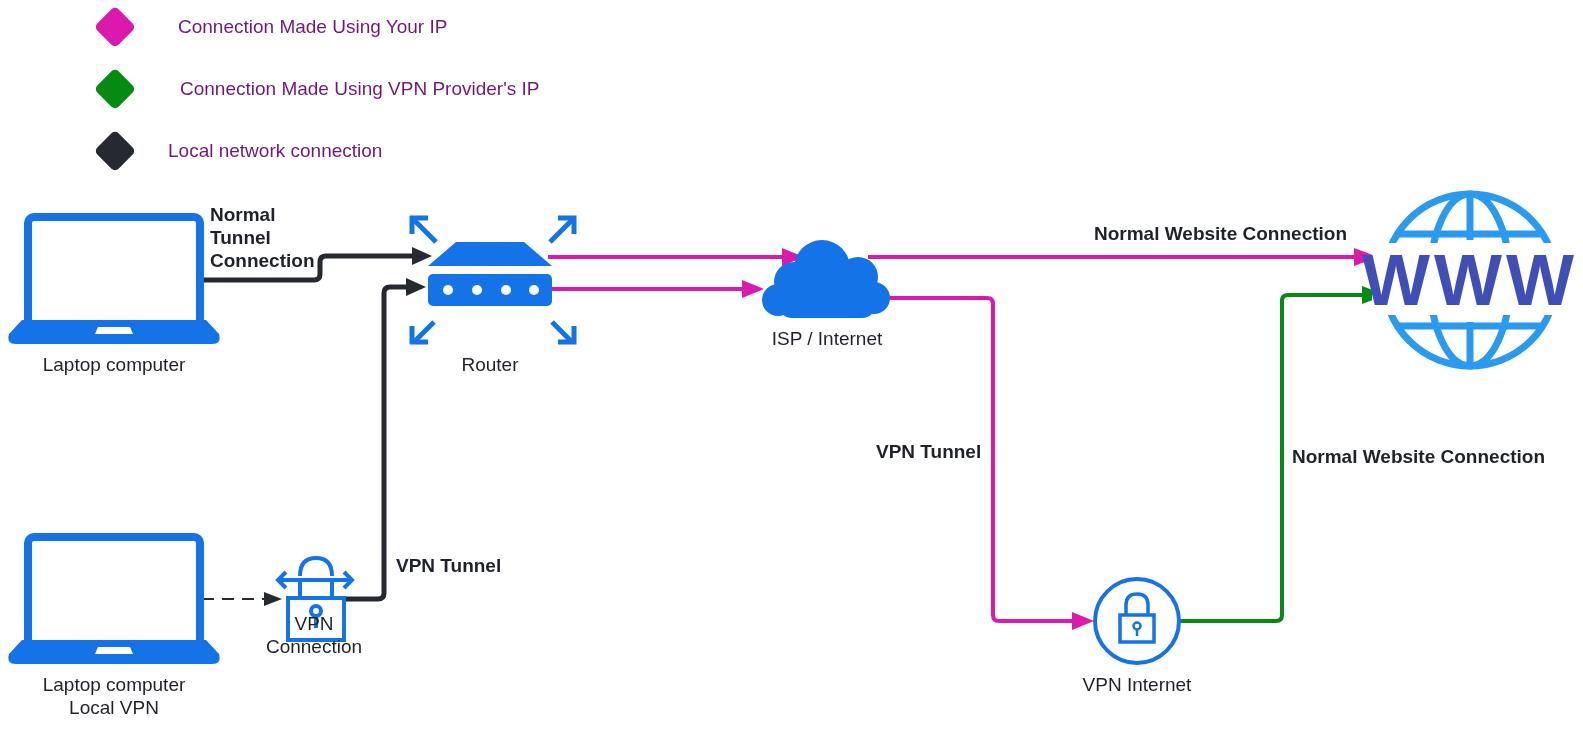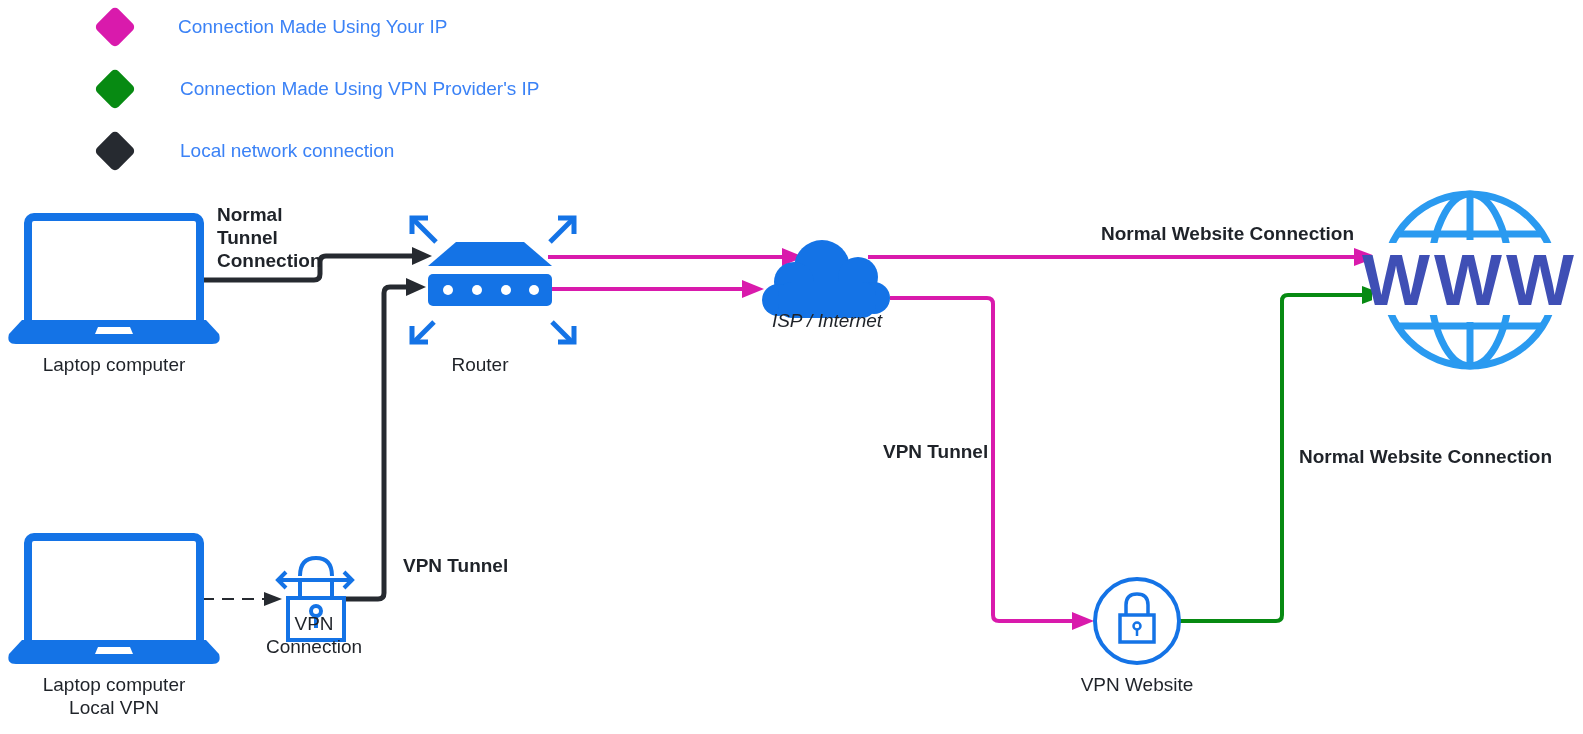--- a/index.html
+++ b/index.html
@@ -1,20 +1,20 @@
 <!DOCTYPE html>
 <html><head>
 <meta charset="utf-8">
 <style>
   html, body { margin: 0; padding: 0; background: #ffffff; }
   body { width: 1583px; height: 734px; position: relative; overflow: hidden; font-family: "Liberation Sans", sans-serif; color: #1f2329; }
   .abs { position: absolute; }
-  .legend-text { font-size: 19px; color: #3b82f6; }
+  .legend-text { font-size: 19px; color: #701a75; }
   .label { font-size: 19px; color: #1f2329; text-align: center; line-height: 23px; }
-  .bold { font-weight: bold; margin-left: 7px; }
+  .bold { font-weight: bold; }
   svg.canvas { position: absolute; left: 0; top: 0; }
 </style>
 </head>
 <body>
 
 <svg class="canvas" width="1583" height="734" viewBox="0 0 1583 734">
   <defs>
     <marker id="arrow-dark" markerWidth="10" markerHeight="10" refX="8" refY="5" orient="auto" markerUnits="userSpaceOnUse">
       <path d="M0,0 L10,5 L0,10 Z" fill="#262a30"></path>
     </marker>
@@ -117,34 +117,34 @@
       <line x1="1396" y1="234" x2="1544" y2="234"></line>
       <line x1="1396" y1="326" x2="1544" y2="326"></line>
     </g>
     <rect x="1372" y="243" width="196" height="72" fill="#ffffff"></rect>
     <text x="1470" y="305" text-anchor="middle" font-family="Liberation Sans, sans-serif" font-weight="bold" font-size="72" fill="#3f4fb5" letter-spacing="4">WWW</text>
   </g>
 </svg>
 
 <div class="abs legend-text" style="left:178px;top:16px;">Connection Made Using Your IP</div>
 <div class="abs legend-text" style="left:180px;top:78px;">Connection Made Using VPN Provider's IP</div>
-<div class="abs legend-text" style="left:180px;top:140px;">Local network connection</div>
+<div class="abs legend-text" style="left:168px;top:140px;">Local network connection</div>
 
 <div class="abs label" style="left:14px;top:353px;width:200px;">Laptop computer</div>
 <div class="abs label" style="left:14px;top:673px;width:200px;">
   <div>Laptop computer</div>
   <div>Local VPN</div>
 </div>
 <div class="abs label" style="left:254px;top:612px;width:120px;">
   <div>VPN</div>
   <div>Connection</div>
 </div>
-<div class="abs label" style="left:420px;top:353px;width:120px;">Router</div>
-<div class="abs label" style="left:757px;top:309px;width:140px;font-style:italic;">ISP / Internet</div>
-<div class="abs label" style="left:1067px;top:673px;width:140px;">VPN Website</div>
+<div class="abs label" style="left:430px;top:353px;width:120px;">Router</div>
+<div class="abs label" style="left:757px;top:327px;width:140px;">ISP / Internet</div>
+<div class="abs label" style="left:1067px;top:673px;width:140px;">VPN Internet</div>
 
 <div class="abs label bold" style="left:210px;top:203px;text-align:left;">
   <div>Normal</div>
   <div>Tunnel</div>
   <div>Connection</div>
 </div>
 <div class="abs label bold" style="left:396px;top:554px;text-align:left;">VPN Tunnel</div>
 <div class="abs label bold" style="left:1094px;top:222px;text-align:left;">Normal Website Connection</div>
 <div class="abs label bold" style="left:876px;top:440px;text-align:left;">VPN Tunnel</div>
 <div class="abs label bold" style="left:1292px;top:445px;text-align:left;">Normal Website Connection</div>

